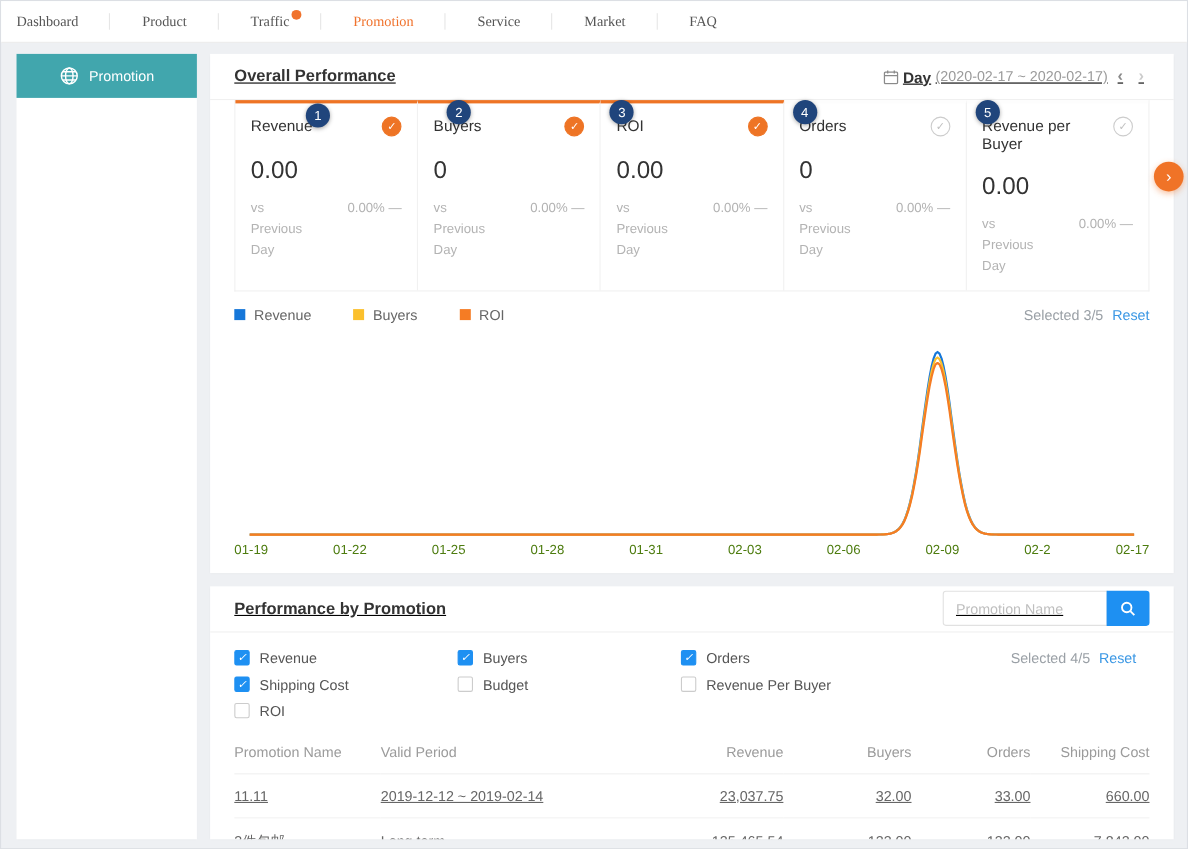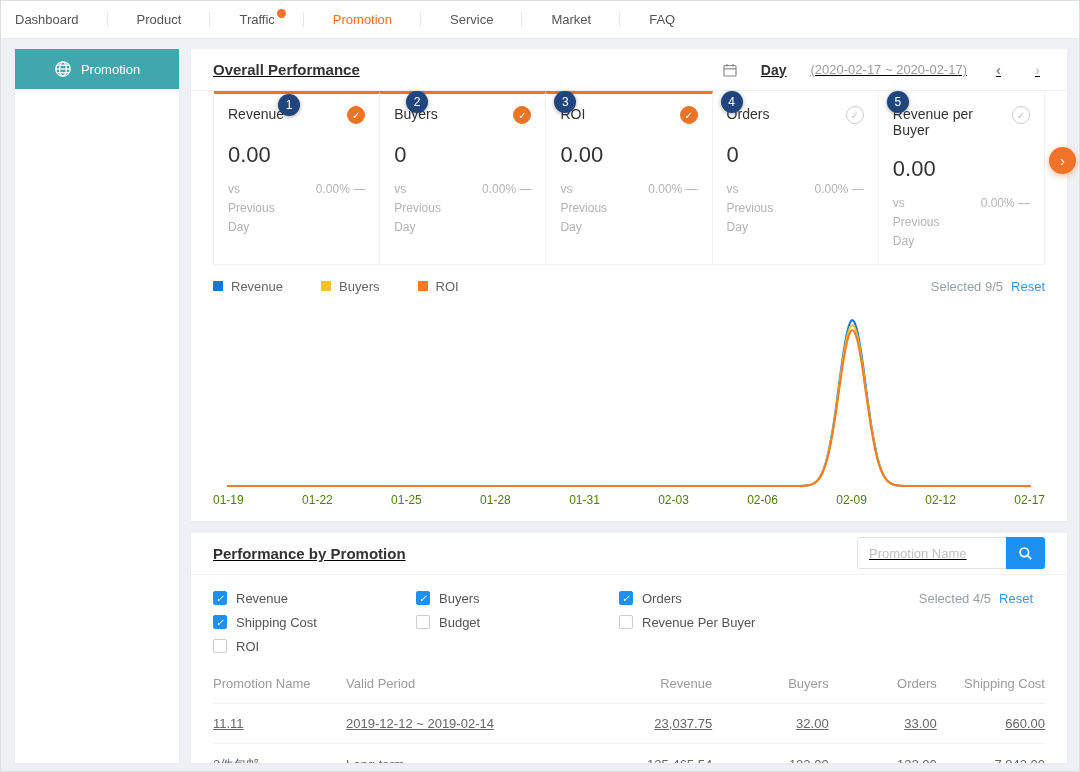--- a/index.html
+++ b/index.html
@@ -2,21 +2,21 @@
 <html><head>
 <meta charset="utf-8">
 <style>
   * { box-sizing: border-box; margin: 0; padding: 0; }
   html,body { background:#dfe3e8; }
   body { font-family:"Liberation Sans", sans-serif; }
   .page { width:1080px; height:772px; position:relative; background:#eef0f3; overflow:hidden; border:1px solid #dcdfe4; }
 
   
   .topnav { height:38px; background:#fff; display:flex; align-items:center; padding-left:14px; border-bottom:1px solid #ececec; }
-  .nav-items { display:flex; align-items:flex-start; height:100%; }
+  .nav-items { display:flex; align-items:flex-start; height:100%;font-family:Liberation Serif, serif; }
   .nav-item { position:relative; padding:0 29px; font-size:13px; color:#555; cursor:pointer; height:100%; display:flex; align-items:center; }
   .nav-item:first-child { padding-left:0; }
   .nav-item:not(:last-child)::after { content:""; position:absolute; right:0; top:11px; width:1px; height:15px; background:#e6e6e6; }
   .nav-item.active .nav-label { color:#f0722c; }
   .nav-dot { position:absolute; top:8px; right:18px; width:9px; height:9px; border-radius:50%; background:#f0722c; }
 
   .layout { display:flex; padding:10px 14px 0; gap:12px; height:724px; }
 
   
   .sidebar { width:164px; flex:none; background:#fff; box-shadow:0 1px 2px rgba(0,0,0,.04); }
@@ -25,21 +25,21 @@
   .side-item.active { color:#3fa3ab; border-left-color:#3fa3ab; background:#fdfefe; }
 
   
   .main { flex:1; display:flex; flex-direction:column; }
   .card { background:#fff; box-shadow:0 1px 2px rgba(0,0,0,.04); }
   .card.overall { margin-bottom:12px; }
   .card.promo { flex:1; overflow:hidden; }
   .card-header { height:42px; display:flex; align-items:center; justify-content:space-between; padding:0 22px; border-bottom:1px solid #f0f0f0;text-decoration:underline; }
   .card-header h2 { font-size:15px; color:#333; font-weight:bold; }
 
-  .period { display:flex; align-items:center; gap:24px; color:#999; font-size:13px; }
+  .period { display:flex; align-items:center; gap:4px; color:#999; font-size:13px; }
   .cal-icon { display:flex; color:#888; }
   .period-mode { color:#333; font-weight:bold; font-size:14px; cursor:pointer; }
   .period-range { color:#9b9b9b; cursor:pointer; }
   .chev { color:#8a8a8a; font-size:15px; padding:0 5px; cursor:pointer; font-weight:bold; }
   .chev.disabled { color:#ccc; }
 
   
   .metric-row { position:relative; padding:0 22px; }
   .metrics { display:flex; border:1px solid #f1f1f1; border-top:none; }
   .metric { flex:1; position:relative; padding:12px 14px 12px; border-right:1px solid #f1f1f1; border-top:3px solid #fdfdfd; cursor:pointer; min-height:138px; }
@@ -249,42 +249,42 @@
               <span class="legend-item">
               <i class="sw" style="background: rgb(251, 192, 45);"></i>
               <span>Buyers</span>
             </span>
               <span class="legend-item">
               <i class="sw" style="background: rgb(245, 124, 36);"></i>
               <span>ROI</span>
             </span>
             </div>
           <div class="sel">
-            <span>Selected 9/5</span>
+            <span>Selected 3/5</span>
             <a>Reset</a>
           </div>
         </div>
 
         <div class="chart">
           <svg id="chart-svg" viewBox="0 0 832 188">
               <path d="M14.0 184.0L15.8 184.0L17.6 184.0L19.4 184.0L21.1 184.0L22.9 184.0L24.7 184.0L26.5 184.0L28.3 184.0L30.1 184.0L31.9 184.0L33.7 184.0L35.4 184.0L37.2 184.0L39.0 184.0L40.8 184.0L42.6 184.0L44.4 184.0L46.2 184.0L47.9 184.0L49.7 184.0L51.5 184.0L53.3 184.0L55.1 184.0L56.9 184.0L58.7 184.0L60.5 184.0L62.2 184.0L64.0 184.0L65.8 184.0L67.6 184.0L69.4 184.0L71.2 184.0L73.0 184.0L74.7 184.0L76.5 184.0L78.3 184.0L80.1 184.0L81.9 184.0L83.7 184.0L85.5 184.0L87.3 184.0L89.0 184.0L90.8 184.0L92.6 184.0L94.4 184.0L96.2 184.0L98.0 184.0L99.8 184.0L101.5 184.0L103.3 184.0L105.1 184.0L106.9 184.0L108.7 184.0L110.5 184.0L112.3 184.0L114.1 184.0L115.8 184.0L117.6 184.0L119.4 184.0L121.2 184.0L123.0 184.0L124.8 184.0L126.6 184.0L128.3 184.0L130.1 184.0L131.9 184.0L133.7 184.0L135.5 184.0L137.3 184.0L139.1 184.0L140.9 184.0L142.6 184.0L144.4 184.0L146.2 184.0L148.0 184.0L149.8 184.0L151.6 184.0L153.4 184.0L155.1 184.0L156.9 184.0L158.7 184.0L160.5 184.0L162.3 184.0L164.1 184.0L165.9 184.0L167.7 184.0L169.4 184.0L171.2 184.0L173.0 184.0L174.8 184.0L176.6 184.0L178.4 184.0L180.2 184.0L181.9 184.0L183.7 184.0L185.5 184.0L187.3 184.0L189.1 184.0L190.9 184.0L192.7 184.0L194.5 184.0L196.2 184.0L198.0 184.0L199.8 184.0L201.6 184.0L203.4 184.0L205.2 184.0L207.0 184.0L208.7 184.0L210.5 184.0L212.3 184.0L214.1 184.0L215.9 184.0L217.7 184.0L219.5 184.0L221.3 184.0L223.0 184.0L224.8 184.0L226.6 184.0L228.4 184.0L230.2 184.0L232.0 184.0L233.8 184.0L235.5 184.0L237.3 184.0L239.1 184.0L240.9 184.0L242.7 184.0L244.5 184.0L246.3 184.0L248.1 184.0L249.8 184.0L251.6 184.0L253.4 184.0L255.2 184.0L257.0 184.0L258.8 184.0L260.6 184.0L262.3 184.0L264.1 184.0L265.9 184.0L267.7 184.0L269.5 184.0L271.3 184.0L273.1 184.0L274.9 184.0L276.6 184.0L278.4 184.0L280.2 184.0L282.0 184.0L283.8 184.0L285.6 184.0L287.4 184.0L289.1 184.0L290.9 184.0L292.7 184.0L294.5 184.0L296.3 184.0L298.1 184.0L299.9 184.0L301.7 184.0L303.4 184.0L305.2 184.0L307.0 184.0L308.8 184.0L310.6 184.0L312.4 184.0L314.2 184.0L315.9 184.0L317.7 184.0L319.5 184.0L321.3 184.0L323.1 184.0L324.9 184.0L326.7 184.0L328.5 184.0L330.2 184.0L332.0 184.0L333.8 184.0L335.6 184.0L337.4 184.0L339.2 184.0L341.0 184.0L342.7 184.0L344.5 184.0L346.3 184.0L348.1 184.0L349.9 184.0L351.7 184.0L353.5 184.0L355.3 184.0L357.0 184.0L358.8 184.0L360.6 184.0L362.4 184.0L364.2 184.0L366.0 184.0L367.8 184.0L369.5 184.0L371.3 184.0L373.1 184.0L374.9 184.0L376.7 184.0L378.5 184.0L380.3 184.0L382.1 184.0L383.8 184.0L385.6 184.0L387.4 184.0L389.2 184.0L391.0 184.0L392.8 184.0L394.6 184.0L396.3 184.0L398.1 184.0L399.9 184.0L401.7 184.0L403.5 184.0L405.3 184.0L407.1 184.0L408.9 184.0L410.6 184.0L412.4 184.0L414.2 184.0L416.0 184.0L417.8 184.0L419.6 184.0L421.4 184.0L423.1 184.0L424.9 184.0L426.7 184.0L428.5 184.0L430.3 184.0L432.1 184.0L433.9 184.0L435.7 184.0L437.4 184.0L439.2 184.0L441.0 184.0L442.8 184.0L444.6 184.0L446.4 184.0L448.2 184.0L449.9 184.0L451.7 184.0L453.5 184.0L455.3 184.0L457.1 184.0L458.9 184.0L460.7 184.0L462.5 184.0L464.2 184.0L466.0 184.0L467.8 184.0L469.6 184.0L471.4 184.0L473.2 184.0L475.0 184.0L476.7 184.0L478.5 184.0L480.3 184.0L482.1 184.0L483.9 184.0L485.7 184.0L487.5 184.0L489.3 184.0L491.0 184.0L492.8 184.0L494.6 184.0L496.4 184.0L498.2 184.0L500.0 184.0L501.8 184.0L503.5 184.0L505.3 184.0L507.1 184.0L508.9 184.0L510.7 184.0L512.5 184.0L514.3 184.0L516.1 184.0L517.8 184.0L519.6 184.0L521.4 184.0L523.2 184.0L525.0 184.0L526.8 184.0L528.6 184.0L530.3 184.0L532.1 184.0L533.9 184.0L535.7 184.0L537.5 184.0L539.3 184.0L541.1 184.0L542.9 184.0L544.6 184.0L546.4 184.0L548.2 184.0L550.0 184.0L551.8 184.0L553.6 184.0L555.4 184.0L557.1 184.0L558.9 184.0L560.7 184.0L562.5 184.0L564.3 184.0L566.1 184.0L567.9 184.0L569.7 184.0L571.4 184.0L573.2 184.0L575.0 184.0L576.8 184.0L578.6 184.0L580.4 184.0L582.2 184.0L583.9 184.0L585.7 183.9L587.5 183.9L589.3 183.8L591.1 183.7L592.9 183.6L594.7 183.4L596.5 183.0L598.2 182.5L600.0 181.8L601.8 180.7L603.6 179.3L605.4 177.3L607.2 174.7L609.0 171.3L610.7 166.9L612.5 161.5L614.3 154.9L616.1 147.0L617.9 137.8L619.7 127.4L621.5 115.8L623.3 103.2L625.0 90.0L626.8 76.6L628.6 63.5L630.4 51.1L632.2 40.0L634.0 30.8L635.8 23.8L637.5 19.5L639.3 18.0L641.1 19.5L642.9 23.8L644.7 30.8L646.5 40.0L648.3 51.1L650.1 63.5L651.8 76.6L653.6 90.0L655.4 103.2L657.2 115.8L659.0 127.4L660.8 137.8L662.6 147.0L664.3 154.9L666.1 161.5L667.9 166.9L669.7 171.3L671.5 174.7L673.3 177.3L675.1 179.3L676.9 180.7L678.6 181.8L680.4 182.5L682.2 183.0L684.0 183.4L685.8 183.6L687.6 183.7L689.4 183.8L691.1 183.9L692.9 183.9L694.7 184.0L696.5 184.0L698.3 184.0L700.1 184.0L701.9 184.0L703.7 184.0L705.4 184.0L707.2 184.0L709.0 184.0L710.8 184.0L712.6 184.0L714.4 184.0L716.2 184.0L717.9 184.0L719.7 184.0L721.5 184.0L723.3 184.0L725.1 184.0L726.9 184.0L728.7 184.0L730.5 184.0L732.2 184.0L734.0 184.0L735.8 184.0L737.6 184.0L739.4 184.0L741.2 184.0L743.0 184.0L744.7 184.0L746.5 184.0L748.3 184.0L750.1 184.0L751.9 184.0L753.7 184.0L755.5 184.0L757.3 184.0L759.0 184.0L760.8 184.0L762.6 184.0L764.4 184.0L766.2 184.0L768.0 184.0L769.8 184.0L771.5 184.0L773.3 184.0L775.1 184.0L776.9 184.0L778.7 184.0L780.5 184.0L782.3 184.0L784.1 184.0L785.8 184.0L787.6 184.0L789.4 184.0L791.2 184.0L793.0 184.0L794.8 184.0L796.6 184.0L798.3 184.0L800.1 184.0L801.9 184.0L803.7 184.0L805.5 184.0L807.3 184.0L809.1 184.0L810.9 184.0L812.6 184.0L814.4 184.0L816.2 184.0L818.0 184.0" fill="none" stroke="#1677d9" stroke-width="2" stroke-linejoin="round"></path>
               <path d="M14.0 184.0L15.8 184.0L17.6 184.0L19.4 184.0L21.1 184.0L22.9 184.0L24.7 184.0L26.5 184.0L28.3 184.0L30.1 184.0L31.9 184.0L33.7 184.0L35.4 184.0L37.2 184.0L39.0 184.0L40.8 184.0L42.6 184.0L44.4 184.0L46.2 184.0L47.9 184.0L49.7 184.0L51.5 184.0L53.3 184.0L55.1 184.0L56.9 184.0L58.7 184.0L60.5 184.0L62.2 184.0L64.0 184.0L65.8 184.0L67.6 184.0L69.4 184.0L71.2 184.0L73.0 184.0L74.7 184.0L76.5 184.0L78.3 184.0L80.1 184.0L81.9 184.0L83.7 184.0L85.5 184.0L87.3 184.0L89.0 184.0L90.8 184.0L92.6 184.0L94.4 184.0L96.2 184.0L98.0 184.0L99.8 184.0L101.5 184.0L103.3 184.0L105.1 184.0L106.9 184.0L108.7 184.0L110.5 184.0L112.3 184.0L114.1 184.0L115.8 184.0L117.6 184.0L119.4 184.0L121.2 184.0L123.0 184.0L124.8 184.0L126.6 184.0L128.3 184.0L130.1 184.0L131.9 184.0L133.7 184.0L135.5 184.0L137.3 184.0L139.1 184.0L140.9 184.0L142.6 184.0L144.4 184.0L146.2 184.0L148.0 184.0L149.8 184.0L151.6 184.0L153.4 184.0L155.1 184.0L156.9 184.0L158.7 184.0L160.5 184.0L162.3 184.0L164.1 184.0L165.9 184.0L167.7 184.0L169.4 184.0L171.2 184.0L173.0 184.0L174.8 184.0L176.6 184.0L178.4 184.0L180.2 184.0L181.9 184.0L183.7 184.0L185.5 184.0L187.3 184.0L189.1 184.0L190.9 184.0L192.7 184.0L194.5 184.0L196.2 184.0L198.0 184.0L199.8 184.0L201.6 184.0L203.4 184.0L205.2 184.0L207.0 184.0L208.7 184.0L210.5 184.0L212.3 184.0L214.1 184.0L215.9 184.0L217.7 184.0L219.5 184.0L221.3 184.0L223.0 184.0L224.8 184.0L226.6 184.0L228.4 184.0L230.2 184.0L232.0 184.0L233.8 184.0L235.5 184.0L237.3 184.0L239.1 184.0L240.9 184.0L242.7 184.0L244.5 184.0L246.3 184.0L248.1 184.0L249.8 184.0L251.6 184.0L253.4 184.0L255.2 184.0L257.0 184.0L258.8 184.0L260.6 184.0L262.3 184.0L264.1 184.0L265.9 184.0L267.7 184.0L269.5 184.0L271.3 184.0L273.1 184.0L274.9 184.0L276.6 184.0L278.4 184.0L280.2 184.0L282.0 184.0L283.8 184.0L285.6 184.0L287.4 184.0L289.1 184.0L290.9 184.0L292.7 184.0L294.5 184.0L296.3 184.0L298.1 184.0L299.9 184.0L301.7 184.0L303.4 184.0L305.2 184.0L307.0 184.0L308.8 184.0L310.6 184.0L312.4 184.0L314.2 184.0L315.9 184.0L317.7 184.0L319.5 184.0L321.3 184.0L323.1 184.0L324.9 184.0L326.7 184.0L328.5 184.0L330.2 184.0L332.0 184.0L333.8 184.0L335.6 184.0L337.4 184.0L339.2 184.0L341.0 184.0L342.7 184.0L344.5 184.0L346.3 184.0L348.1 184.0L349.9 184.0L351.7 184.0L353.5 184.0L355.3 184.0L357.0 184.0L358.8 184.0L360.6 184.0L362.4 184.0L364.2 184.0L366.0 184.0L367.8 184.0L369.5 184.0L371.3 184.0L373.1 184.0L374.9 184.0L376.7 184.0L378.5 184.0L380.3 184.0L382.1 184.0L383.8 184.0L385.6 184.0L387.4 184.0L389.2 184.0L391.0 184.0L392.8 184.0L394.6 184.0L396.3 184.0L398.1 184.0L399.9 184.0L401.7 184.0L403.5 184.0L405.3 184.0L407.1 184.0L408.9 184.0L410.6 184.0L412.4 184.0L414.2 184.0L416.0 184.0L417.8 184.0L419.6 184.0L421.4 184.0L423.1 184.0L424.9 184.0L426.7 184.0L428.5 184.0L430.3 184.0L432.1 184.0L433.9 184.0L435.7 184.0L437.4 184.0L439.2 184.0L441.0 184.0L442.8 184.0L444.6 184.0L446.4 184.0L448.2 184.0L449.9 184.0L451.7 184.0L453.5 184.0L455.3 184.0L457.1 184.0L458.9 184.0L460.7 184.0L462.5 184.0L464.2 184.0L466.0 184.0L467.8 184.0L469.6 184.0L471.4 184.0L473.2 184.0L475.0 184.0L476.7 184.0L478.5 184.0L480.3 184.0L482.1 184.0L483.9 184.0L485.7 184.0L487.5 184.0L489.3 184.0L491.0 184.0L492.8 184.0L494.6 184.0L496.4 184.0L498.2 184.0L500.0 184.0L501.8 184.0L503.5 184.0L505.3 184.0L507.1 184.0L508.9 184.0L510.7 184.0L512.5 184.0L514.3 184.0L516.1 184.0L517.8 184.0L519.6 184.0L521.4 184.0L523.2 184.0L525.0 184.0L526.8 184.0L528.6 184.0L530.3 184.0L532.1 184.0L533.9 184.0L535.7 184.0L537.5 184.0L539.3 184.0L541.1 184.0L542.9 184.0L544.6 184.0L546.4 184.0L548.2 184.0L550.0 184.0L551.8 184.0L553.6 184.0L555.4 184.0L557.1 184.0L558.9 184.0L560.7 184.0L562.5 184.0L564.3 184.0L566.1 184.0L567.9 184.0L569.7 184.0L571.4 184.0L573.2 184.0L575.0 184.0L576.8 184.0L578.6 184.0L580.4 184.0L582.2 184.0L583.9 184.0L585.7 183.9L587.5 183.9L589.3 183.8L591.1 183.8L592.9 183.6L594.7 183.4L596.5 183.0L598.2 182.5L600.0 181.8L601.8 180.8L603.6 179.4L605.4 177.5L607.2 175.0L609.0 171.7L610.7 167.5L612.5 162.2L614.3 155.8L616.1 148.2L617.9 139.2L619.7 129.1L621.5 117.8L623.3 105.6L625.0 92.8L626.8 79.8L628.6 67.1L630.4 55.1L632.2 44.3L634.0 35.4L635.8 28.6L637.5 24.4L639.3 23.0L641.1 24.4L642.9 28.6L644.7 35.4L646.5 44.3L648.3 55.1L650.1 67.1L651.8 79.8L653.6 92.8L655.4 105.6L657.2 117.8L659.0 129.1L660.8 139.2L662.6 148.2L664.3 155.8L666.1 162.2L667.9 167.5L669.7 171.7L671.5 175.0L673.3 177.5L675.1 179.4L676.9 180.8L678.6 181.8L680.4 182.5L682.2 183.0L684.0 183.4L685.8 183.6L687.6 183.8L689.4 183.8L691.1 183.9L692.9 183.9L694.7 184.0L696.5 184.0L698.3 184.0L700.1 184.0L701.9 184.0L703.7 184.0L705.4 184.0L707.2 184.0L709.0 184.0L710.8 184.0L712.6 184.0L714.4 184.0L716.2 184.0L717.9 184.0L719.7 184.0L721.5 184.0L723.3 184.0L725.1 184.0L726.9 184.0L728.7 184.0L730.5 184.0L732.2 184.0L734.0 184.0L735.8 184.0L737.6 184.0L739.4 184.0L741.2 184.0L743.0 184.0L744.7 184.0L746.5 184.0L748.3 184.0L750.1 184.0L751.9 184.0L753.7 184.0L755.5 184.0L757.3 184.0L759.0 184.0L760.8 184.0L762.6 184.0L764.4 184.0L766.2 184.0L768.0 184.0L769.8 184.0L771.5 184.0L773.3 184.0L775.1 184.0L776.9 184.0L778.7 184.0L780.5 184.0L782.3 184.0L784.1 184.0L785.8 184.0L787.6 184.0L789.4 184.0L791.2 184.0L793.0 184.0L794.8 184.0L796.6 184.0L798.3 184.0L800.1 184.0L801.9 184.0L803.7 184.0L805.5 184.0L807.3 184.0L809.1 184.0L810.9 184.0L812.6 184.0L814.4 184.0L816.2 184.0L818.0 184.0" fill="none" stroke="#fbc02d" stroke-width="2" stroke-linejoin="round"></path>
               <path d="M14.0 184.0L15.8 184.0L17.6 184.0L19.4 184.0L21.1 184.0L22.9 184.0L24.7 184.0L26.5 184.0L28.3 184.0L30.1 184.0L31.9 184.0L33.7 184.0L35.4 184.0L37.2 184.0L39.0 184.0L40.8 184.0L42.6 184.0L44.4 184.0L46.2 184.0L47.9 184.0L49.7 184.0L51.5 184.0L53.3 184.0L55.1 184.0L56.9 184.0L58.7 184.0L60.5 184.0L62.2 184.0L64.0 184.0L65.8 184.0L67.6 184.0L69.4 184.0L71.2 184.0L73.0 184.0L74.7 184.0L76.5 184.0L78.3 184.0L80.1 184.0L81.9 184.0L83.7 184.0L85.5 184.0L87.3 184.0L89.0 184.0L90.8 184.0L92.6 184.0L94.4 184.0L96.2 184.0L98.0 184.0L99.8 184.0L101.5 184.0L103.3 184.0L105.1 184.0L106.9 184.0L108.7 184.0L110.5 184.0L112.3 184.0L114.1 184.0L115.8 184.0L117.6 184.0L119.4 184.0L121.2 184.0L123.0 184.0L124.8 184.0L126.6 184.0L128.3 184.0L130.1 184.0L131.9 184.0L133.7 184.0L135.5 184.0L137.3 184.0L139.1 184.0L140.9 184.0L142.6 184.0L144.4 184.0L146.2 184.0L148.0 184.0L149.8 184.0L151.6 184.0L153.4 184.0L155.1 184.0L156.9 184.0L158.7 184.0L160.5 184.0L162.3 184.0L164.1 184.0L165.9 184.0L167.7 184.0L169.4 184.0L171.2 184.0L173.0 184.0L174.8 184.0L176.6 184.0L178.4 184.0L180.2 184.0L181.9 184.0L183.7 184.0L185.5 184.0L187.3 184.0L189.1 184.0L190.9 184.0L192.7 184.0L194.5 184.0L196.2 184.0L198.0 184.0L199.8 184.0L201.6 184.0L203.4 184.0L205.2 184.0L207.0 184.0L208.7 184.0L210.5 184.0L212.3 184.0L214.1 184.0L215.9 184.0L217.7 184.0L219.5 184.0L221.3 184.0L223.0 184.0L224.8 184.0L226.6 184.0L228.4 184.0L230.2 184.0L232.0 184.0L233.8 184.0L235.5 184.0L237.3 184.0L239.1 184.0L240.9 184.0L242.7 184.0L244.5 184.0L246.3 184.0L248.1 184.0L249.8 184.0L251.6 184.0L253.4 184.0L255.2 184.0L257.0 184.0L258.8 184.0L260.6 184.0L262.3 184.0L264.1 184.0L265.9 184.0L267.7 184.0L269.5 184.0L271.3 184.0L273.1 184.0L274.9 184.0L276.6 184.0L278.4 184.0L280.2 184.0L282.0 184.0L283.8 184.0L285.6 184.0L287.4 184.0L289.1 184.0L290.9 184.0L292.7 184.0L294.5 184.0L296.3 184.0L298.1 184.0L299.9 184.0L301.7 184.0L303.4 184.0L305.2 184.0L307.0 184.0L308.8 184.0L310.6 184.0L312.4 184.0L314.2 184.0L315.9 184.0L317.7 184.0L319.5 184.0L321.3 184.0L323.1 184.0L324.9 184.0L326.7 184.0L328.5 184.0L330.2 184.0L332.0 184.0L333.8 184.0L335.6 184.0L337.4 184.0L339.2 184.0L341.0 184.0L342.7 184.0L344.5 184.0L346.3 184.0L348.1 184.0L349.9 184.0L351.7 184.0L353.5 184.0L355.3 184.0L357.0 184.0L358.8 184.0L360.6 184.0L362.4 184.0L364.2 184.0L366.0 184.0L367.8 184.0L369.5 184.0L371.3 184.0L373.1 184.0L374.9 184.0L376.7 184.0L378.5 184.0L380.3 184.0L382.1 184.0L383.8 184.0L385.6 184.0L387.4 184.0L389.2 184.0L391.0 184.0L392.8 184.0L394.6 184.0L396.3 184.0L398.1 184.0L399.9 184.0L401.7 184.0L403.5 184.0L405.3 184.0L407.1 184.0L408.9 184.0L410.6 184.0L412.4 184.0L414.2 184.0L416.0 184.0L417.8 184.0L419.6 184.0L421.4 184.0L423.1 184.0L424.9 184.0L426.7 184.0L428.5 184.0L430.3 184.0L432.1 184.0L433.9 184.0L435.7 184.0L437.4 184.0L439.2 184.0L441.0 184.0L442.8 184.0L444.6 184.0L446.4 184.0L448.2 184.0L449.9 184.0L451.7 184.0L453.5 184.0L455.3 184.0L457.1 184.0L458.9 184.0L460.7 184.0L462.5 184.0L464.2 184.0L466.0 184.0L467.8 184.0L469.6 184.0L471.4 184.0L473.2 184.0L475.0 184.0L476.7 184.0L478.5 184.0L480.3 184.0L482.1 184.0L483.9 184.0L485.7 184.0L487.5 184.0L489.3 184.0L491.0 184.0L492.8 184.0L494.6 184.0L496.4 184.0L498.2 184.0L500.0 184.0L501.8 184.0L503.5 184.0L505.3 184.0L507.1 184.0L508.9 184.0L510.7 184.0L512.5 184.0L514.3 184.0L516.1 184.0L517.8 184.0L519.6 184.0L521.4 184.0L523.2 184.0L525.0 184.0L526.8 184.0L528.6 184.0L530.3 184.0L532.1 184.0L533.9 184.0L535.7 184.0L537.5 184.0L539.3 184.0L541.1 184.0L542.9 184.0L544.6 184.0L546.4 184.0L548.2 184.0L550.0 184.0L551.8 184.0L553.6 184.0L555.4 184.0L557.1 184.0L558.9 184.0L560.7 184.0L562.5 184.0L564.3 184.0L566.1 184.0L567.9 184.0L569.7 184.0L571.4 184.0L573.2 184.0L575.0 184.0L576.8 184.0L578.6 184.0L580.4 184.0L582.2 184.0L583.9 184.0L585.7 183.9L587.5 183.9L589.3 183.9L591.1 183.8L592.9 183.6L594.7 183.4L596.5 183.1L598.2 182.6L600.0 181.9L601.8 180.9L603.6 179.5L605.4 177.7L607.2 175.2L609.0 172.0L610.7 168.0L612.5 162.9L614.3 156.7L616.1 149.3L617.9 140.6L619.7 130.8L621.5 119.9L623.3 108.0L625.0 95.7L626.8 83.1L628.6 70.7L630.4 59.1L632.2 48.6L634.0 40.0L635.8 33.4L637.5 29.3L639.3 28.0L641.1 29.3L642.9 33.4L644.7 40.0L646.5 48.6L648.3 59.1L650.1 70.7L651.8 83.1L653.6 95.7L655.4 108.0L657.2 119.9L659.0 130.8L660.8 140.6L662.6 149.3L664.3 156.7L666.1 162.9L667.9 168.0L669.7 172.0L671.5 175.2L673.3 177.7L675.1 179.5L676.9 180.9L678.6 181.9L680.4 182.6L682.2 183.1L684.0 183.4L685.8 183.6L687.6 183.8L689.4 183.9L691.1 183.9L692.9 183.9L694.7 184.0L696.5 184.0L698.3 184.0L700.1 184.0L701.9 184.0L703.7 184.0L705.4 184.0L707.2 184.0L709.0 184.0L710.8 184.0L712.6 184.0L714.4 184.0L716.2 184.0L717.9 184.0L719.7 184.0L721.5 184.0L723.3 184.0L725.1 184.0L726.9 184.0L728.7 184.0L730.5 184.0L732.2 184.0L734.0 184.0L735.8 184.0L737.6 184.0L739.4 184.0L741.2 184.0L743.0 184.0L744.7 184.0L746.5 184.0L748.3 184.0L750.1 184.0L751.9 184.0L753.7 184.0L755.5 184.0L757.3 184.0L759.0 184.0L760.8 184.0L762.6 184.0L764.4 184.0L766.2 184.0L768.0 184.0L769.8 184.0L771.5 184.0L773.3 184.0L775.1 184.0L776.9 184.0L778.7 184.0L780.5 184.0L782.3 184.0L784.1 184.0L785.8 184.0L787.6 184.0L789.4 184.0L791.2 184.0L793.0 184.0L794.8 184.0L796.6 184.0L798.3 184.0L800.1 184.0L801.9 184.0L803.7 184.0L805.5 184.0L807.3 184.0L809.1 184.0L810.9 184.0L812.6 184.0L814.4 184.0L816.2 184.0L818.0 184.0" fill="none" stroke="#f57c24" stroke-width="2" stroke-linejoin="round"></path>
             </svg>
           <div class="x-axis">
 
           <span class="tick">01-19</span>
               <span class="tick">01-22</span>
               <span class="tick">01-25</span>
               <span class="tick">01-28</span>
               <span class="tick">01-31</span>
               <span class="tick">02-03</span>
               <span class="tick">02-06</span>
               <span class="tick">02-09</span>
-              <span class="tick">02-12</span>
+              <span class="tick">02-2</span>
               <span class="tick">02-17</span>
             </div>
         </div>
       </section>
 
       <section class="card promo">
         <div class="card-header">
           <h2>Performance by Promotion</h2>
           <div class="search">
             <input type="text" placeholder="Promotion Name" style="">

